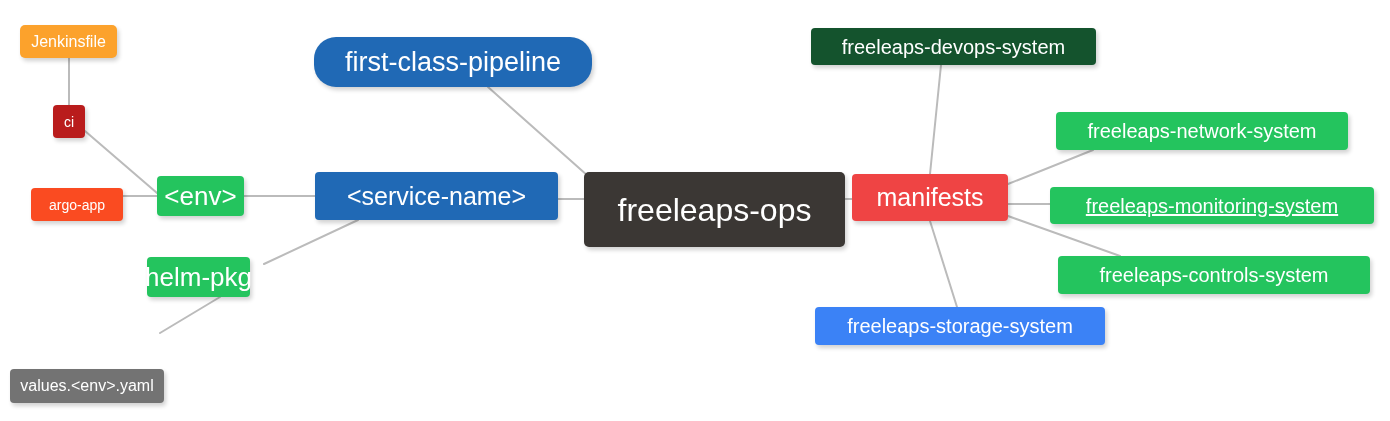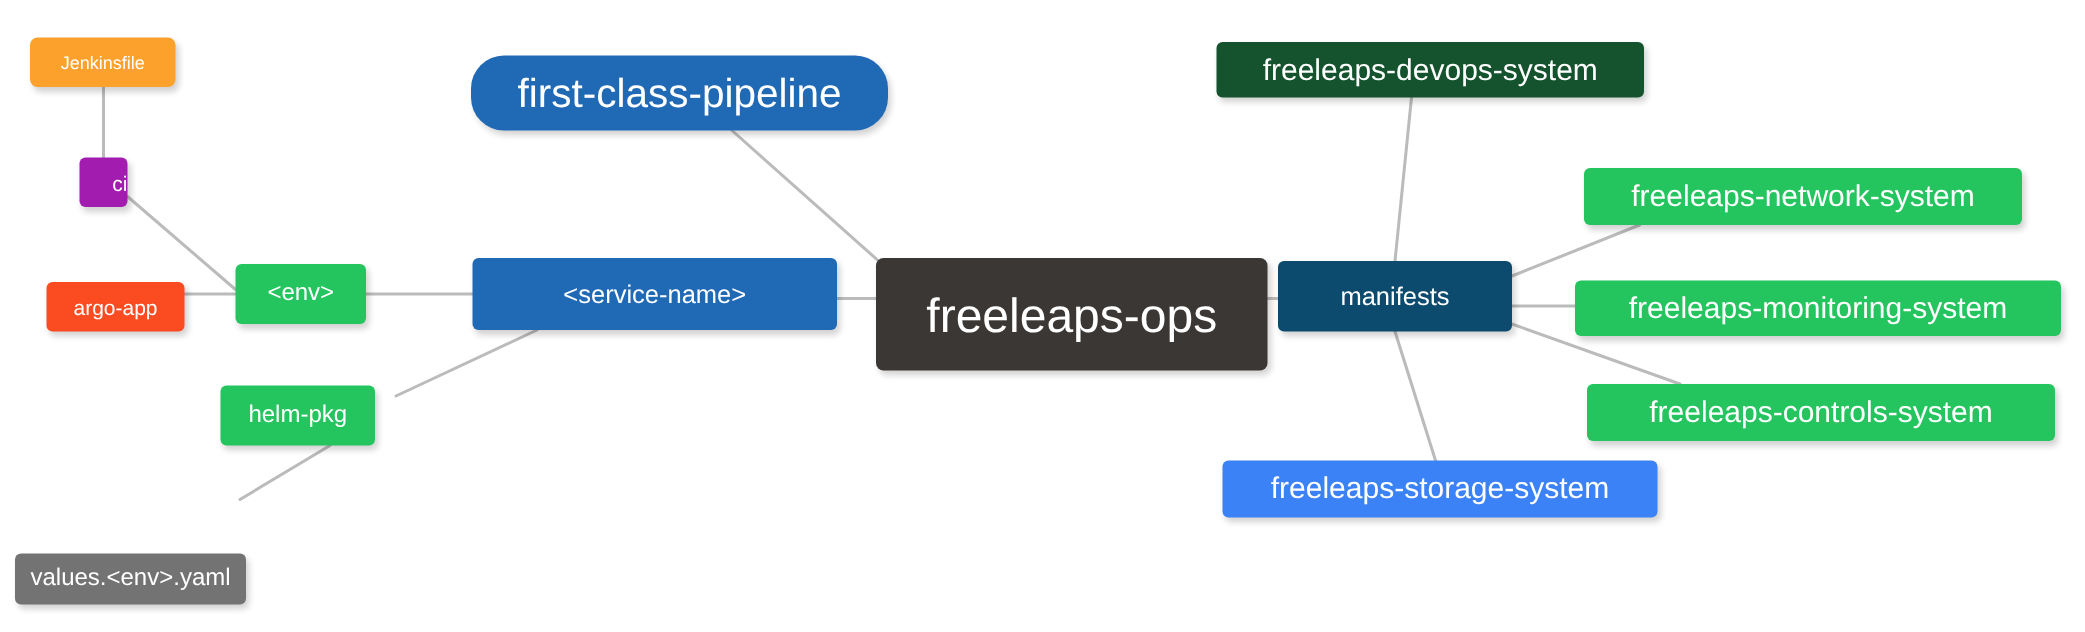--- a/index.html
+++ b/index.html
@@ -50,34 +50,34 @@
     background: #3b3734;
     font-size: 32px;
     border-radius: 5px;
   }
   .lvl-blue {
     background: #2069b5;
     font-size: 27px;
   }
   .lvl-blue-sm {
     background: #2069b5;
-    font-size: 17px;
+    font-size: 25px;
     align-items: center;
   }
   .lvl-green {
     background: #24c45e;
     font-size: 20px;
   }
   .lvl-green-md {
     background: #24c45e;
-    font-size: 16px;
+    font-size: 26px;
   }
   .lvl-orange {
     background: #fca22c;
-    font-size: 12px;
+    font-size: 16px;
     border-radius: 5px;
   }
   .lvl-red {
     background: #fa4b21;
     font-size: 14px;
     border-radius: 4px;
   }
   .lvl-red-md {
     background: #fa4b21;
     font-size: 16px;
@@ -102,21 +102,21 @@
       <path d="M 1008,184 L 1093,150" fill="none" stroke="#bbbbbb" stroke-width="2" stroke-linecap="round"></path>
       <path d="M 1008,204 L 1050,204" fill="none" stroke="#bbbbbb" stroke-width="2" stroke-linecap="round"></path>
       <path d="M 1008,216 L 1120,256" fill="none" stroke="#bbbbbb" stroke-width="2" stroke-linecap="round"></path>
       <path d="M 930,221 L 957,307" fill="none" stroke="#bbbbbb" stroke-width="2" stroke-linecap="round"></path>
     </svg>
 
   <div id="node-layer">
       <div class="node lvl-orange" style="left: 20px; top: 25px; width: 97px; height: 33px; background: rgb(252, 162, 44);">
         <span class="node-label">Jenkinsfile</span>
       </div>
-      <div class="node lvl-red" style="left: 53px; top: 105px; width: 32px; height: 33px; background: #a21caf; justify-content: flex-end;">
+      <div class="node lvl-red" style="left: 53px; top: 105px; width: 32px; height: 33px; background: #b91c1c;">
         <span class="node-label">ci</span>
       </div>
       <div class="node lvl-red" style="left: 31px; top: 188px; width: 92px; height: 33px; background: rgb(250, 75, 33);">
         <span class="node-label">argo-app</span>
       </div>
       <div class="node lvl-green-md" style="left: 157px; top: 176px; width: 87px; height: 40px; background: rgb(36, 196, 94);">
         <span class="node-label">&lt;env&gt;</span>
       </div>
       <div class="node lvl-green-md" style="left: 147px; top: 257px; width: 103px; height: 40px; background: rgb(36, 196, 94);">
         <span class="node-label">helm-pkg</span>
@@ -126,30 +126,30 @@
       </div>
       <div class="node lvl-blue" style="left: 314px; top: 37px; width: 278px; height: 50px; background: rgb(32, 105, 181); border-radius: 22px;">
         <span class="node-label">first-class-pipeline</span>
       </div>
       <div class="node lvl-blue-sm" style="left: 315px; top: 172px; width: 243px; height: 48px; background: rgb(32, 105, 181);">
         <span class="node-label">&lt;service-name&gt;</span>
       </div>
       <div class="node lvl-root" style="left: 584px; top: 172px; width: 261px; height: 75px; background: rgb(59, 55, 52);">
         <span class="node-label">freeleaps-ops</span>
       </div>
-      <div class="node lvl-blue-sm" style="left: 852px; top: 174px; width: 156px; height: 47px; background: #0c4a6e;">
+      <div class="node lvl-blue-sm" style="left: 852px; top: 174px; width: 156px; height: 47px; background: #ef4444;">
         <span class="node-label">manifests</span>
       </div>
       <div class="node lvl-green" style="left: 799px; top: 28px; width: 285px; height: 37px; background: #14532d; margin-left: 12px;">
         <span class="node-label">freeleaps-devops-system</span>
       </div>
       <div class="node lvl-green" style="left: 1056px; top: 112px; width: 292px; height: 38px; background: rgb(36, 196, 94);">
         <span class="node-label">freeleaps-network-system</span>
       </div>
-      <div class="node lvl-green" style="left: 1050px; top: 187px; width: 324px; height: 37px; background: rgb(36, 196, 94);">
+      <div class="node lvl-green" style="left: 1050px; top: 187px; width: 324px; height: 37px; background: rgb(36, 196, 94); text-decoration: underline;">
         <span class="node-label">freeleaps-monitoring-system</span>
       </div>
       <div class="node lvl-green" style="left: 1058px; top: 256px; width: 312px; height: 38px; background: rgb(36, 196, 94);">
         <span class="node-label">freeleaps-controls-system</span>
       </div>
       <div class="node lvl-green" style="left: 815px; top: 307px; width: 290px; height: 38px; background: #3b82f6;">
         <span class="node-label">freeleaps-storage-system</span>
       </div>
     </div>
 

